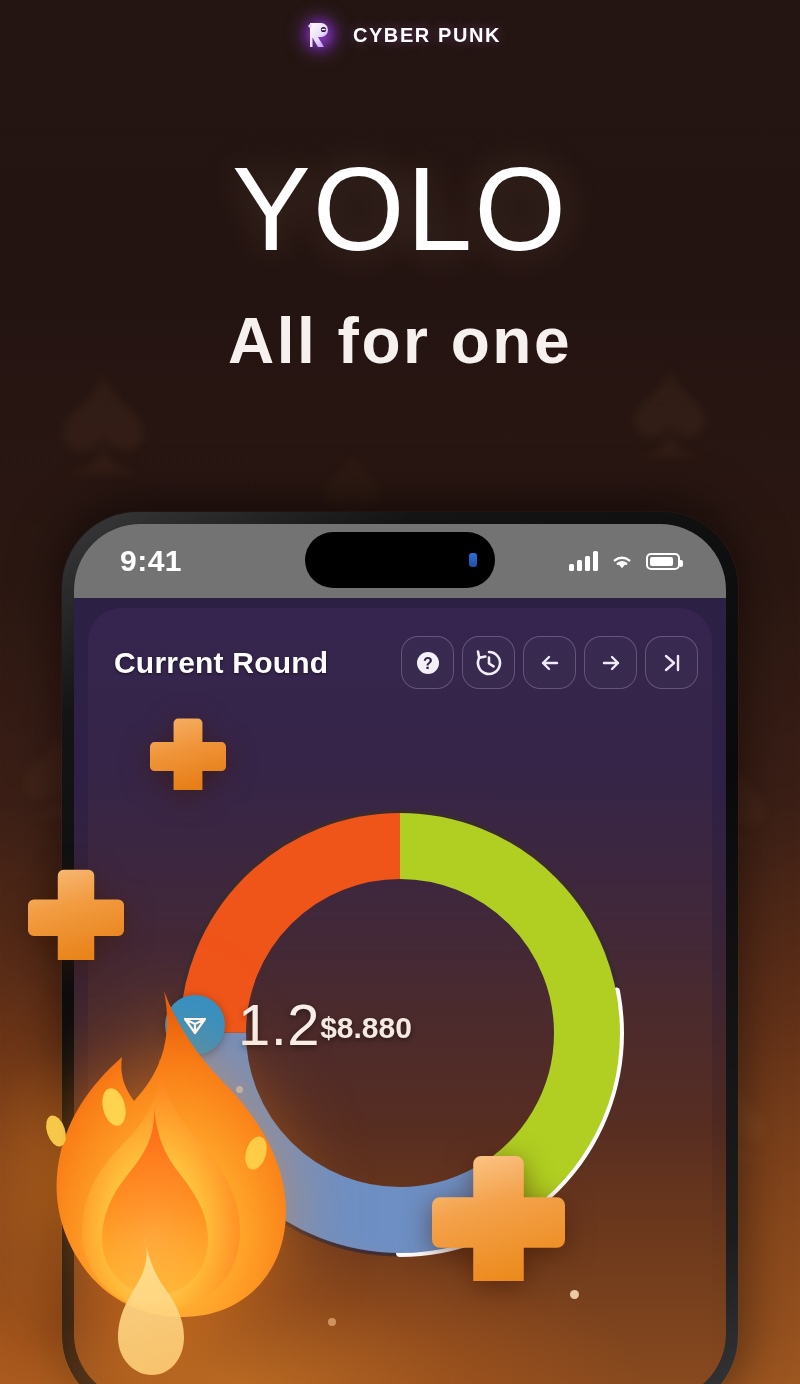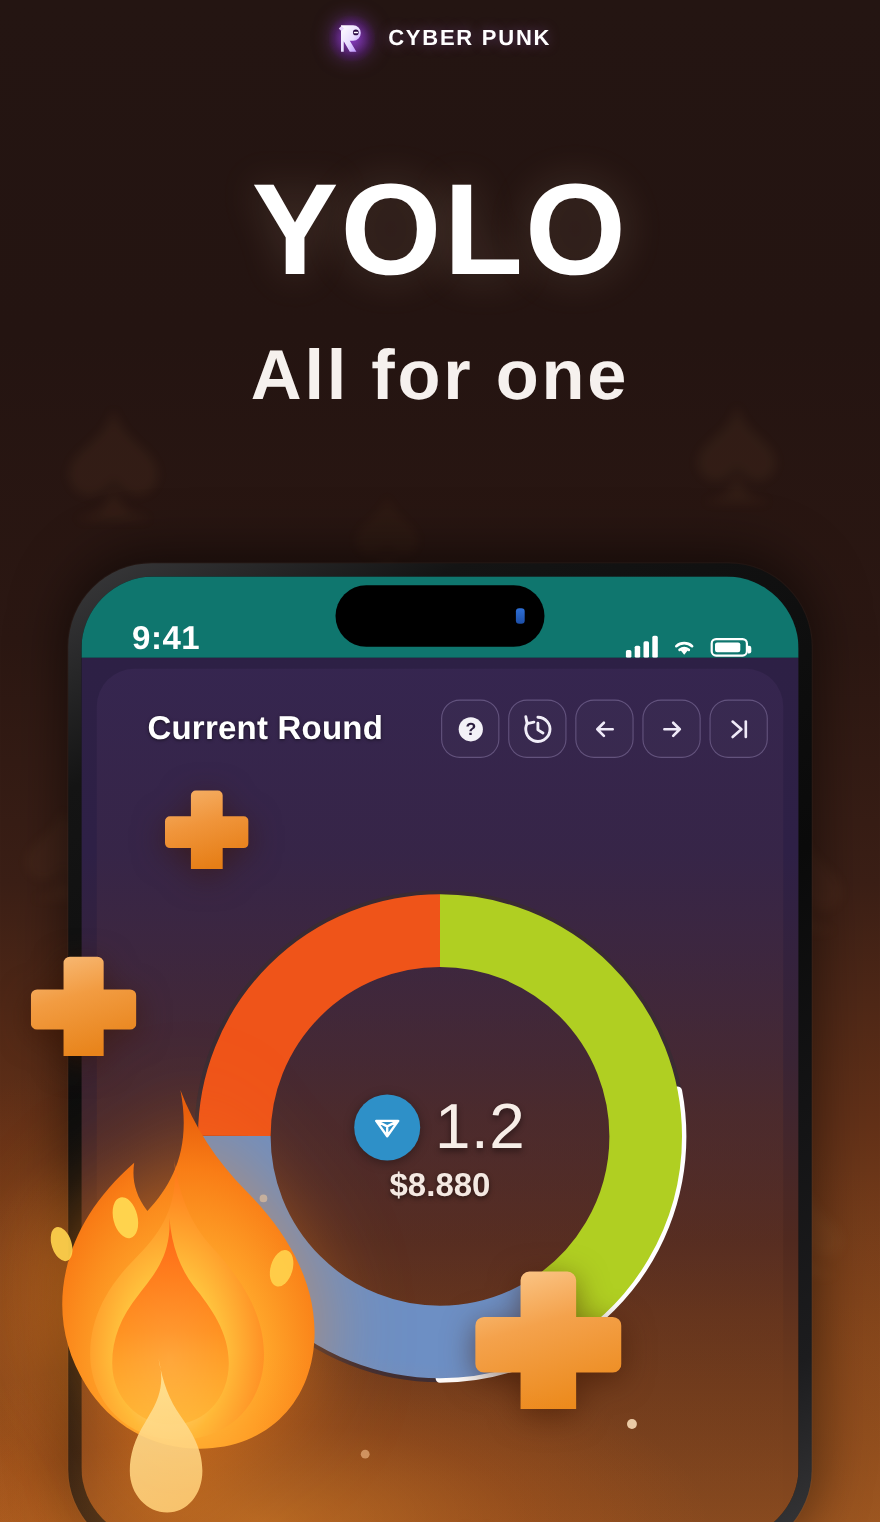--- a/index.html
+++ b/index.html
@@ -52,21 +52,21 @@
   }
   #brand-title {
     color:#ffffff; font-size:20px; font-weight:bold;
     letter-spacing:1.6px;
     text-shadow:0 0 12px rgba(190,120,255,0.35);
   }
 
   
   #hero { position:absolute; top:150px; left:0; width:800px; text-align:center; z-index:25; }
   #hero-title {
-    color:#ffffff; font-size:118px; font-weight:bold;
+    color:#ffffff; font-size:118px; font-weight:normal;
     letter-spacing:2px; line-height:1.0;
     text-shadow:0 0 40px rgba(255,220,190,0.18);
   }
   #hero-subtitle {
     color:#f6f1ee; font-size:64px; font-weight:bold;
     letter-spacing:2.5px; margin-top:36px;
   }
 
   
   #phone {
@@ -82,22 +82,22 @@
     width:100%; height:100%;
     border-radius:66px;
     overflow:hidden;
     background:#141414;
     position:relative;
   }
 
   
   #status-bar {
     height:74px; position:relative;
-    background:#0f766e;
-    display:flex; align-items:flex-end;
+    background:#737373;
+    display:flex; align-items:center;
     padding:0 46px;
   }
   #status-time {
     color:#ffffff; font-size:30px; font-weight:bold; letter-spacing:0.5px;
   }
   #dynamic-island {
     position:absolute; left:50%; transform:translateX(-50%); top:8px;
     width:190px; height:56px; border-radius:28px;
     background:#000;
     display:flex; align-items:center; justify-content:flex-end;
@@ -134,21 +134,21 @@
   }
   #app-card {
     position:absolute; left:14px; right:14px; top:10px; bottom:-40px;
     border-radius:34px;
     background:linear-gradient(180deg, rgba(54,38,80,0.92) 0%, rgba(56,38,72,0.85) 20%, rgba(84,46,44,0.55) 48%, rgba(120,62,30,0.25) 70%, rgba(150,82,32,0.05) 88%);
   }
 
   
   #app-header {
     position:absolute; left:40px; right:28px; top:38px;
-    display:flex; align-items:center; z-index:6;margin-left:20px;
+    display:flex; align-items:center; z-index:6;
   }
   #round-label {
     color:#ffffff; font-size:30px; font-weight:bold; letter-spacing:0.2px;
     text-shadow:0 1px 3px rgba(0,0,0,0.55);
   }
   #header-actions { margin-left:auto; display:flex; gap:8px; }
   .hbtn {
     width:53px; height:53px; border-radius:17px;
     border:1.6px solid rgba(190,175,225,0.32);
     background:rgba(255,255,255,0.02);
@@ -157,21 +157,21 @@
   .hbtn svg { display:block; }
 
   
   #donut-wrap {
     position:absolute; left:50%; transform:translateX(-50%); top:200px;
     width:470px; height:470px; z-index:5;
   }
   #donut-wrap svg { display:block; overflow:visible; }
   #center-info {
     position:absolute; left:0; right:0; top:197px;
-    display:flex; flex-direction:column; align-items:center;
+    display:flex; flex-direction:row; align-items:center;
     pointer-events:none;
   }
   #center-row { display:flex; align-items:center; gap:13px; }
   #ton-badge {
     width:60px; height:60px; border-radius:50%;
     background:#2e90c8;
     display:flex; align-items:center; justify-content:center;
     box-shadow:0 2px 10px rgba(0,0,0,0.35);
   }
   #center-amount {

